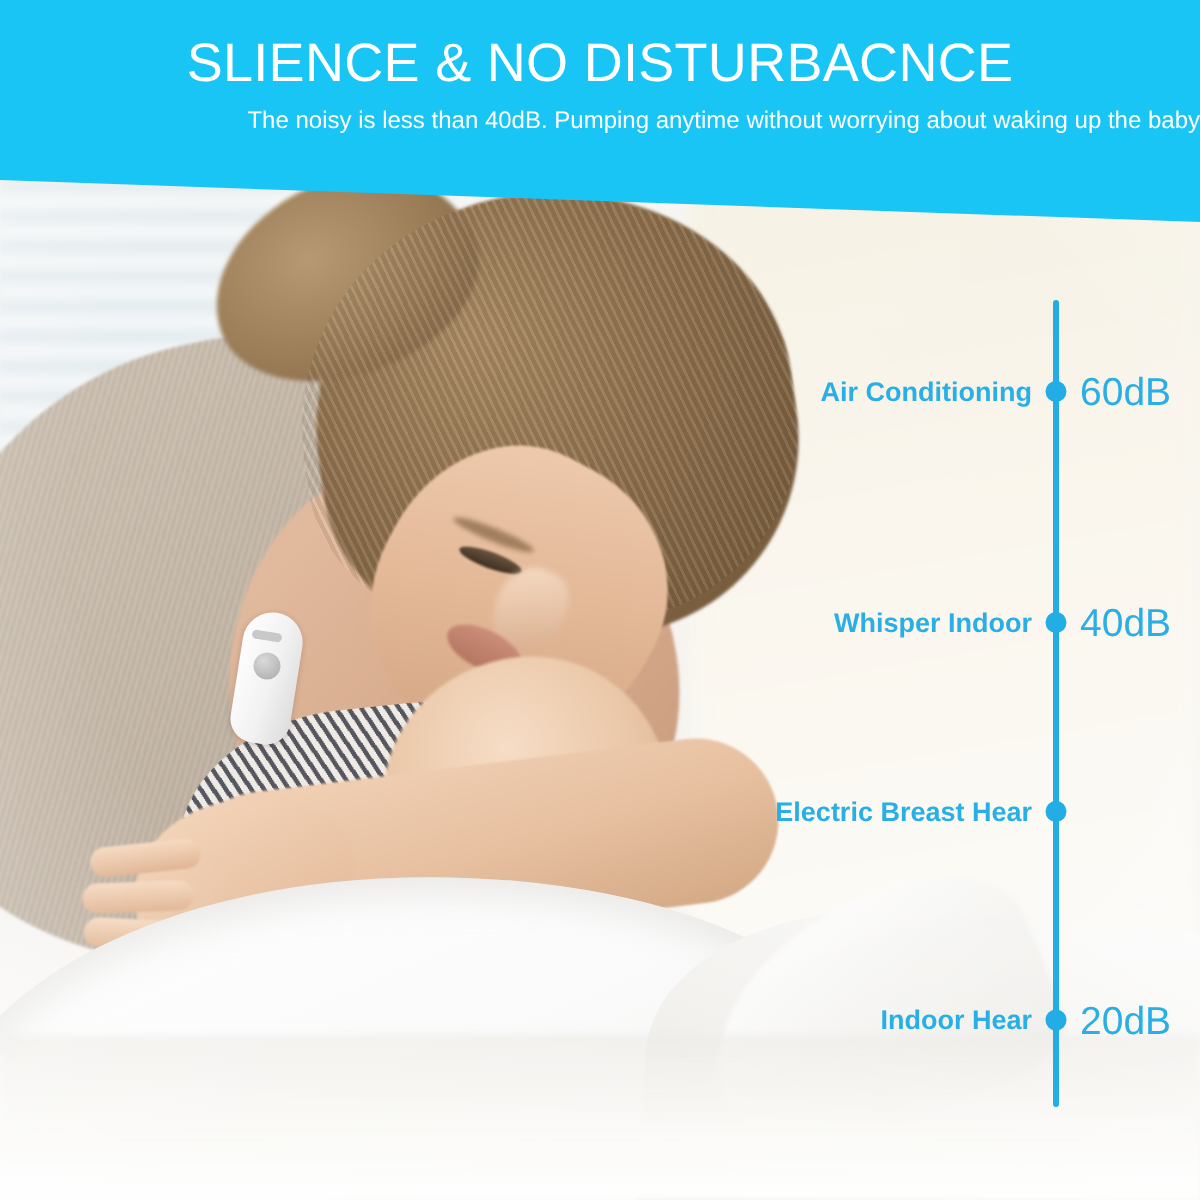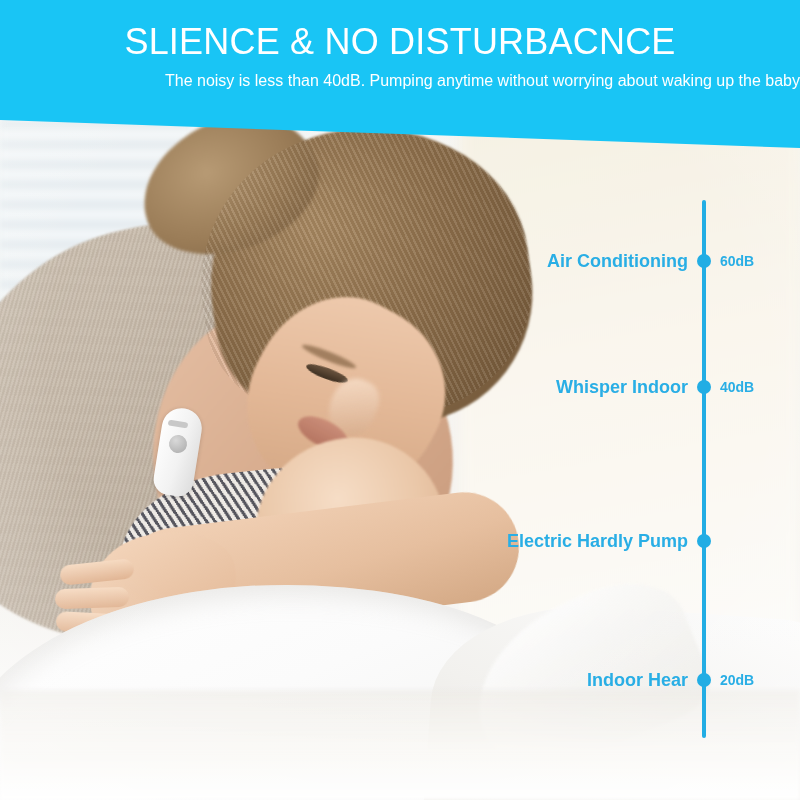--- a/index.html
+++ b/index.html
@@ -383,22 +383,22 @@
     border-radius: 50%;
     background: #22ade4;
   }
   .scale-value {
     position: absolute;
     left: 720px;
     top: 0;
     height: 28px;
     line-height: 28px;
     color: #29aee5;
-    font-size: 14px;
-    font-weight: bold;
+    font-size: 26px;
+    font-weight: normal;
     white-space: nowrap;
   }
 </style>
 </head>
 <body>
 
 <div id="page">
 
   <div class="photo">
     <div class="bg-room"></div>
@@ -448,28 +448,28 @@
 
   <div class="scale">
     <div class="scale-axis"></div>
 
     <div class="scale-row" style="top:247px">
       <div class="scale-label">Air Conditioning</div>
       <div class="scale-dot"></div>
       <div class="scale-value">60dB</div>
     </div>
 
-    <div class="scale-row" style="top:373px">
+    <div class="scale-row" style="top:401px">
       <div class="scale-label">Whisper Indoor</div>
       <div class="scale-dot"></div>
       <div class="scale-value">40dB</div>
     </div>
 
     <div class="scale-row" style="top:527px">
-      <div class="scale-label">Electric Hardly Pump</div>
+      <div class="scale-label">Electric Breast Hear</div>
       <div class="scale-dot"></div>
       <div class="scale-value"></div>
     </div>
 
     <div class="scale-row" style="top:666px">
       <div class="scale-label">Indoor Hear</div>
       <div class="scale-dot"></div>
       <div class="scale-value">20dB</div>
     </div>
   </div>

